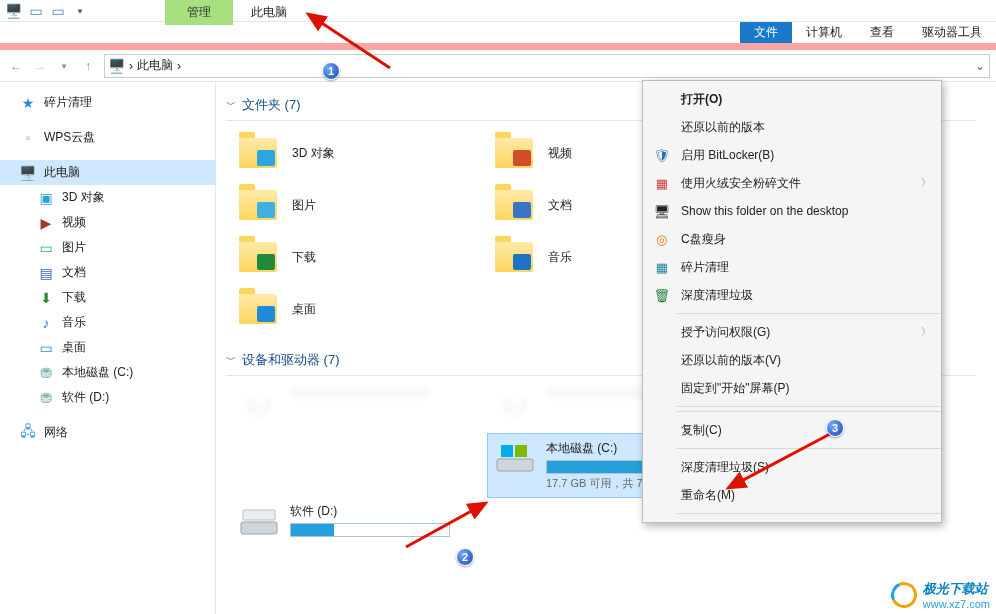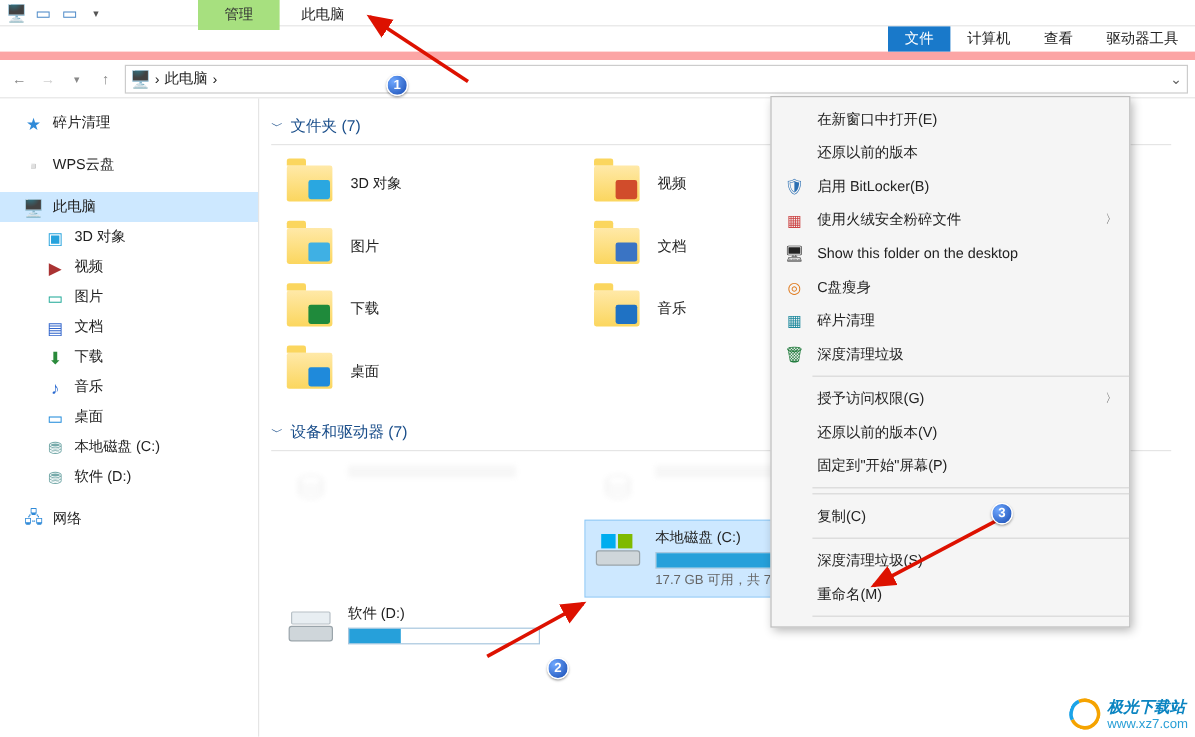--- a/index.html
+++ b/index.html
@@ -270,21 +270,21 @@
             </div>
         </div>
       </div>
     </div>
   </div>
 </div>
 
 <div class="context-menu">
   <div class="cm-item">
       <span class="cm-icon"></span>
-      <span>在新窗口中打开(E)</span>
+      <span style="font-weight:bold">打开(O)</span>
     </div>
   <div class="cm-item">
       <span class="cm-icon"></span>
       <span>还原以前的版本</span>
     </div>
   <div class="cm-item">
       <span class="cm-icon" style="color:#2b6fb3">🛡</span>
       <span>启用 BitLocker(B)</span>
     </div>
   <div class="cm-item">

